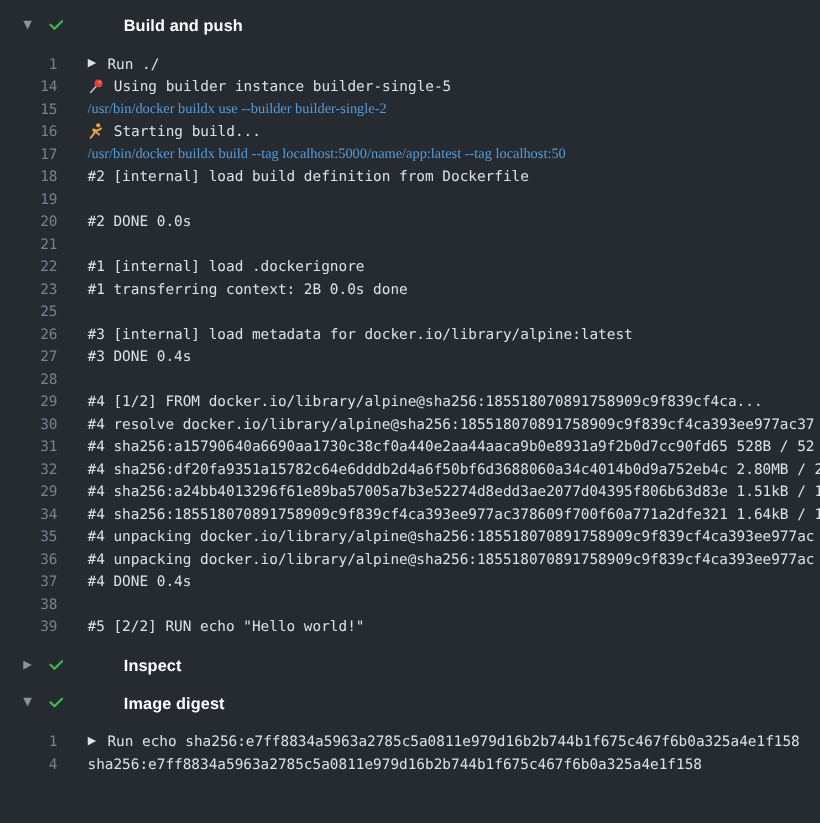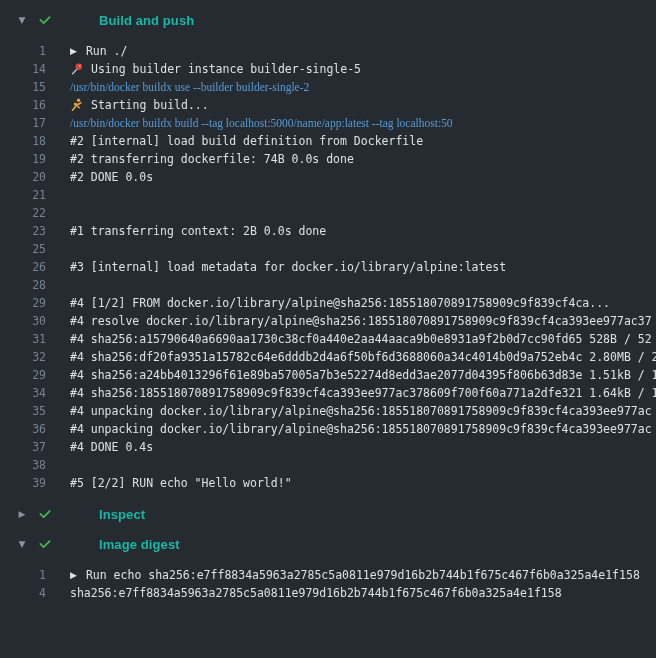--- a/index.html
+++ b/index.html
@@ -37,21 +37,21 @@
     width: 16px;
     height: 16px;
     margin-left: 7px;
     flex: none;
     display: flex;
     align-items: center;
     justify-content: center;
   }
   .section-title {
     margin-left: 11px;
-    color: #14b8a6;
+    color: #ffffff;
     font-family: "Liberation Sans", "DejaVu Sans", sans-serif;
     font-size: 13px;
     font-weight: bold;
     letter-spacing: 0.1px;
     padding-left: 35px;
   }
   
   .section-lines {
     padding: 8px 0 6px 0;
   }
@@ -136,44 +136,48 @@
         <div class="log-line">
           <span class="line-number">17</span>
           <span class="line-content command"><span class="line-text">/usr/bin/docker buildx build --tag localhost:5000/name/app:latest --tag localhost:50</span></span>
         </div>
         <div class="log-line">
           <span class="line-number">18</span>
           <span class="line-content"><span class="line-text">#2 [internal] load build definition from Dockerfile</span></span>
         </div>
         <div class="log-line">
           <span class="line-number">19</span>
-          <span class="line-content"><span class="line-text">#2 transferring dockerfile: 74B 0.0s done</span></span>
         </div>
         <div class="log-line">
           <span class="line-number">20</span>
           <span class="line-content"><span class="line-text">#2 DONE 0.0s</span></span>
         </div>
         <div class="log-line">
           <span class="line-number">21</span>
           <span class="line-content"><span class="line-text"></span></span>
         </div>
         <div class="log-line">
           <span class="line-number">22</span>
+          <span class="line-content"><span class="line-text">#1 [internal] load .dockerignore</span></span>
         </div>
         <div class="log-line">
           <span class="line-number">23</span>
           <span class="line-content"><span class="line-text">#1 transferring context: 2B 0.0s done</span></span>
         </div>
         <div class="log-line">
           <span class="line-number">25</span>
           <span class="line-content"><span class="line-text"></span></span>
         </div>
         <div class="log-line">
           <span class="line-number">26</span>
           <span class="line-content"><span class="line-text">#3 [internal] load metadata for docker.io/library/alpine:latest</span></span>
+        </div>
+        <div class="log-line">
+          <span class="line-number">27</span>
+          <span class="line-content"><span class="line-text">#3 DONE 0.4s</span></span>
         </div>
         <div class="log-line">
           <span class="line-number">28</span>
           <span class="line-content"><span class="line-text"></span></span>
         </div>
         <div class="log-line">
           <span class="line-number">29</span>
           <span class="line-content"><span class="line-text">#4 [1/2] FROM docker.io/library/alpine@sha256:185518070891758909c9f839cf4ca...</span></span>
         </div>
         <div class="log-line">

